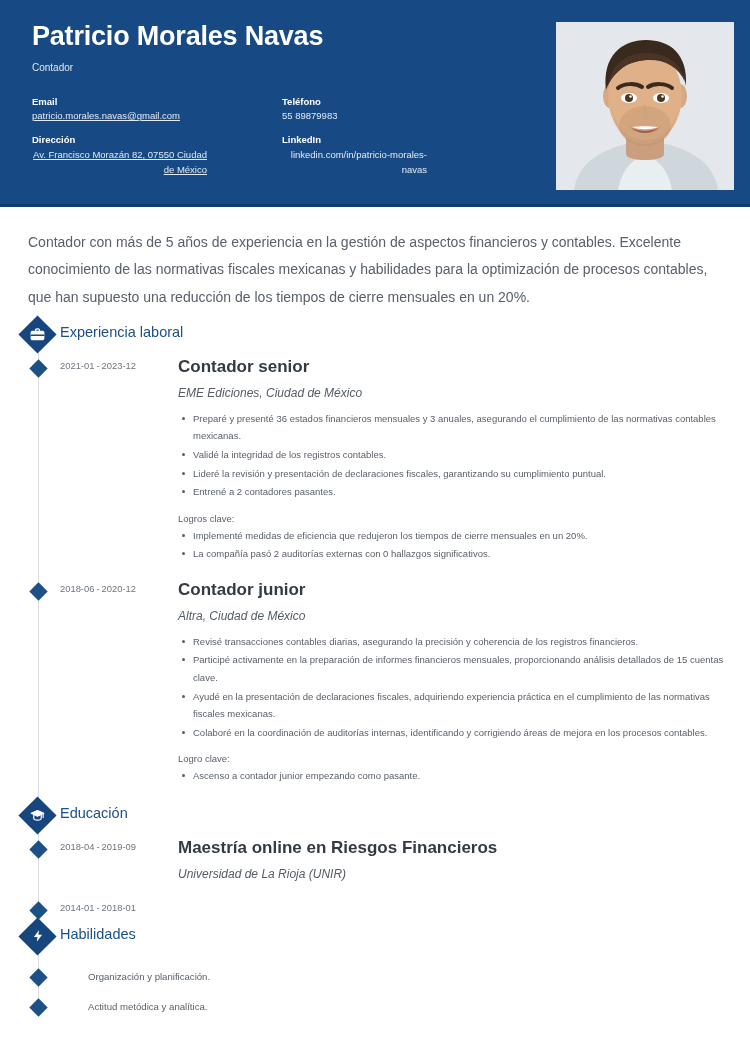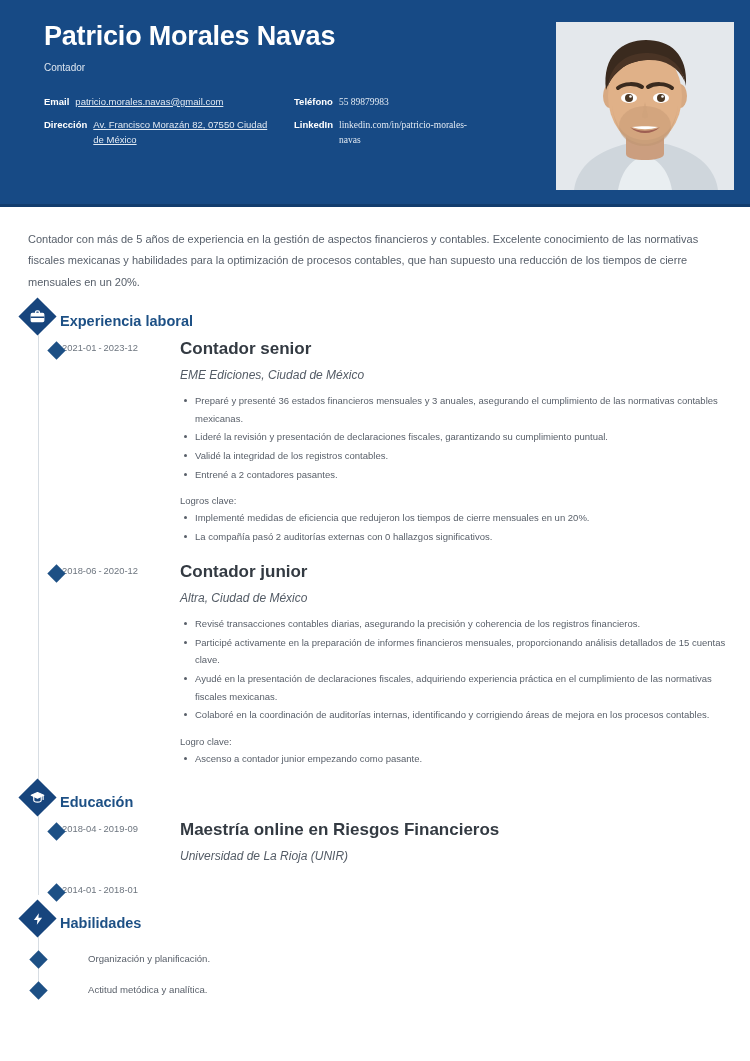--- a/index.html
+++ b/index.html
@@ -23,21 +23,21 @@
   .header {
     position: relative;
     width: 750px;
     height: 207px;
     background: #174a85;
     box-sizing: border-box;
     border-bottom: 3px solid #123c6d;
   }
   .header-inner {
     position: absolute;
-    left: 44px;
+    left: 32px;
     top: 22px;
     width: 500px;
   }
   .name {
     font-size: 27px;
     font-weight: bold;
     color: #ffffff;
     letter-spacing: -0.2px;
     line-height: 1.1;
     margin: 0 0 10px 0;
@@ -51,59 +51,60 @@
   .contact-grid {
     display: flex;
     flex-direction: row;
   }
   .contact-col {
     width: 250px;
   }
   .contact-col.col-2 { width: 240px; }
   .contact-row {
     display: flex;
-    flex-direction: row;
+    flex-direction: column;
     align-items: flex-start;
     margin-bottom: 9px;
     font-size: 9.5px;
     line-height: 1.55;
+    text-align: right;
   }
   .contact-label {
     font-weight: bold;
     color: #ffffff;
     white-space: nowrap;
     margin-right: 6px;
     flex-shrink: 0;
   }
   .contact-value {
     color: #e2eaf3;
     font-weight: normal;
   }
   .contact-col.col-1 .contact-value { max-width: 175px; text-decoration: underline; }
-  .contact-col.col-2 .contact-value { max-width: 145px; font-family: Liberation Serif, serif; }
+  .contact-col.col-2 .contact-value { max-width: 145px; }
 
   .photo-frame {
     position: absolute;
     left: 556px;
     top: 22px;
     width: 178px;
     height: 168px;
     background: #e6eaee;
     overflow: hidden;
   }
   .photo-frame svg { display: block; }
 
   
   .content {
     position: relative;
     padding: 0;
   }
   .summary {
     margin: 22px 28px 0 28px;
-    font-size: 11px;
+    font-size: 14px;
     line-height: 1.95;
     color: #58606b;
     width: 694px;
   }
 
   
   .section {
     position: relative;
     margin-top: 10px;
   }
@@ -136,31 +137,30 @@
     width: 23px;
     height: 23px;
     display: flex;
     align-items: center;
     justify-content: center;
   }
   .diamond-icon svg { display: block; }
   .section-title {
     position: absolute;
     left: 60px;
-    top: 10px;
+    top: 3px;
     font-size: 14.5px;
-    font-weight: bold;
+    font-weight: normal;
     color: #1d5085;
   }
 
   .entry {
     position: relative;
-    padding-left: 44px;
+    padding-left: 60px;
     margin-bottom: 2px;
-    margin-left: 18px;
   }
   .diamond-sm {
     position: absolute;
     left: 31.5px;
     top: 5px;
     width: 13px;
     height: 13px;
     background: #1d5085;
     transform: rotate(45deg);
   }
@@ -330,22 +330,22 @@
         <div class="diamond-sm"></div>
         <div class="entry-row">
           <div class="entry-dates">
             <span>2021-01</span><span class="dash">-</span><span>2023-12</span>
           </div>
           <div class="entry-main">
             <div class="entry-title">Contador senior</div>
             <div class="entry-org">EME Ediciones, Ciudad de México</div>
             <ul class="bullets">
               <li>Preparé y presenté 36 estados financieros mensuales y 3 anuales, asegurando el cumplimiento de las normativas contables mexicanas.</li>
+              <li>Validé la integridad de los registros contables.</li>
               <li>Lideré la revisión y presentación de declaraciones fiscales, garantizando su cumplimiento puntual.</li>
-              <li>Validé la integridad de los registros contables.</li>
               <li>Entrené a 2 contadores pasantes.</li>
             </ul>
             <div class="achieve-label">Logros clave:</div>
             <ul class="bullets">
               <li>Implementé medidas de eficiencia que redujeron los tiempos de cierre mensuales en un 20%.</li>
               <li>La compañía pasó 2 auditorías externas con 0 hallazgos significativos.</li>
             </ul>
             <div class="entry-gap"></div>
           </div>
         </div>

